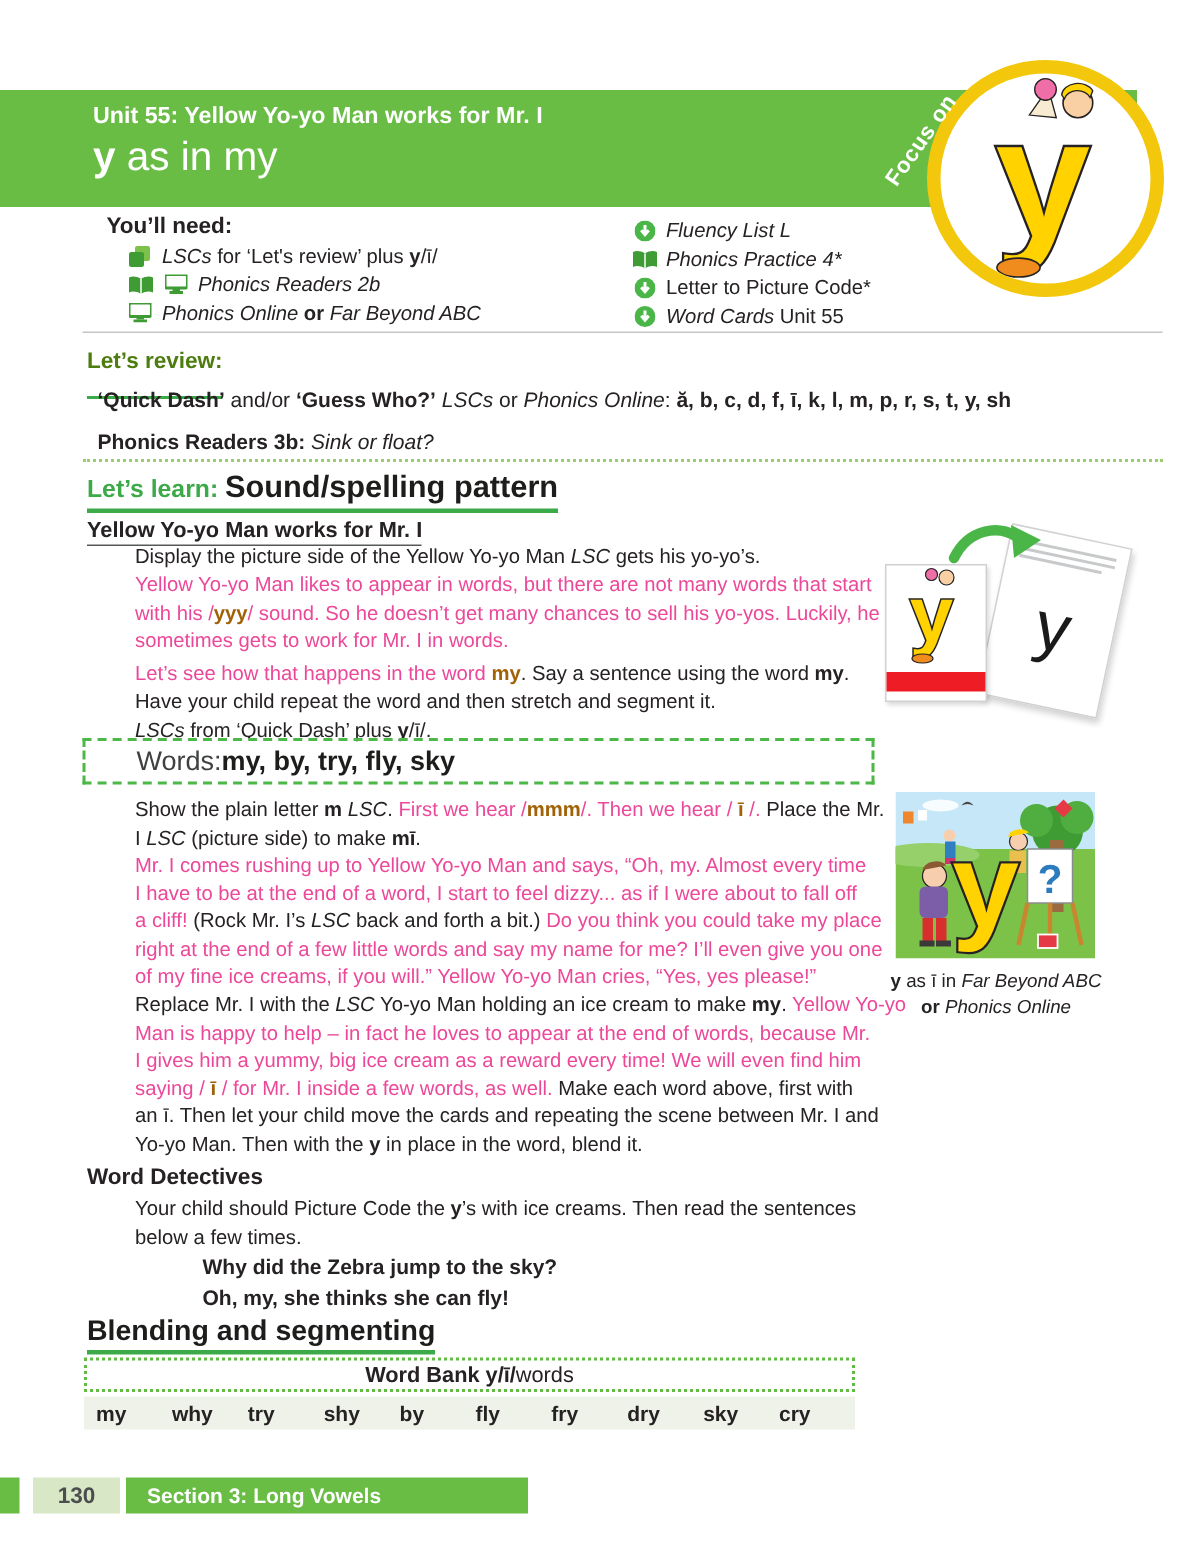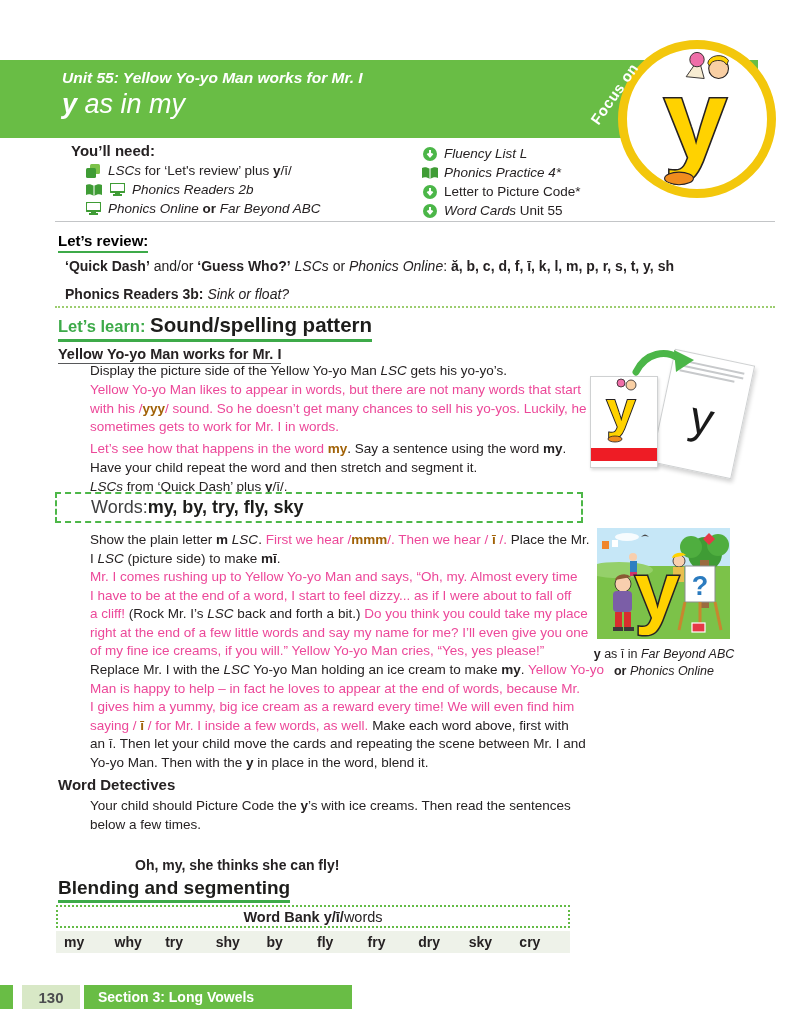--- a/index.html
+++ b/index.html
@@ -7,42 +7,42 @@
         font-family:"Liberation Sans",sans-serif;color:#262223;}
 
   
   .sg-n{}
   .sg-b{font-weight:bold;}
   .sg-i{font-style:italic;}
   .sg-bl{color:#ec4899;}
   .sg-blb{color:#a16207;font-weight:bold;}
 
   
-  .header-band{position:absolute;left:0;top:60px;width:758px;height:78px;background:#69bd45;z-index:1;font-style:italic;}
+  .header-band{position:absolute;left:0;top:60px;width:758px;height:78px;background:#69bd45;z-index:1;}
   .unit-line{position:absolute;left:62px;top:9px;font-size:15.5px;font-weight:bold;color:#fff;}
   .page-heading{position:absolute;left:62px;top:29px;font-size:27px;color:#fff;}
   .focus-on{position:absolute;left:594px;top:114px;color:#fff;font-weight:bold;font-size:15px;
             transform:rotate(-55deg);transform-origin:0 50%;z-index:3;letter-spacing:.5px;}
   .badge{position:absolute;left:618px;top:40px;width:140px;height:140px;background:#fff;
          border:9px solid #f3c70c;border-radius:50%;z-index:2;display:flex;align-items:center;justify-content:center;overflow:hidden;}
 
   
   .yn-heading{position:absolute;left:71px;top:142px;font-size:15px;font-weight:bold;}
   .need-list{position:absolute;font-size:13.5px;}
   .need-list.left{left:84px;top:161px;}
   .need-list.right{left:420px;top:144px;}
   .need-item{display:flex;align-items:center;height:19px;}
   .ic{display:inline-flex;width:19px;height:15px;margin-right:5px;align-items:center;justify-content:center;flex:none;}
 
   .sep-solid{position:absolute;left:55px;top:221px;width:720px;border-top:1px solid #c3c5c7;}
   .sep-dotted{position:absolute;left:55px;top:306px;width:720px;border-top:2px dotted #9ccd6f;}
 
   
-  .lr-heading{position:absolute;left:58px;top:232px;font-size:15px;font-weight:bold;color:#000000;
-              border-bottom:2px solid #3daa49;padding-bottom:2px;}
+  .lr-heading{position:absolute;left:58px;top:232px;font-size:15px;font-weight:bold;color:#4d7c0f;
+              border-bottom:2px solid #3daa49;padding-bottom:15px;}
   .lr-line{position:absolute;left:65px;font-size:14px;}
 
   
   .ll-heading{position:absolute;left:58px;top:313px;border-bottom:3px solid #3daa49;padding-bottom:2px;}
   .ll-label{color:#3daa49;font-weight:bold;font-size:16.5px;}
   .ll-title{color:#1d1d1b;font-weight:bold;font-size:20.5px;}
   .subhead{position:absolute;left:58px;top:346px;font-size:14.5px;font-weight:bold;
            border-bottom:1.5px solid #57585a;padding-bottom:1px;}
   .para{position:absolute;left:90px;width:520px;font-size:13.5px;line-height:18.6px;}
   .words-box{position:absolute;left:55px;top:492px;width:528px;height:31px;border:2px dashed #4db748;
@@ -201,20 +201,21 @@
       <span class="sg-n">Words: </span>
       <span class="sg-b">my, by, try, fly, sky</span>
     </div>
 
   <div class="para" style="top:531px;"><span class="sg-n">Show the plain letter </span><span class="sg-b">m</span><span class="sg-n"> </span><span class="sg-i">LSC</span><span class="sg-n">. </span><span class="sg-bl">First we hear /</span><span class="sg-blb">mmm</span><span class="sg-bl">/. Then we hear / </span><span class="sg-blb">ī</span><span class="sg-bl"> /.</span><span class="sg-n"> Place the Mr.</span><br><span class="sg-n">I </span><span class="sg-i">LSC</span><span class="sg-n"> (picture side) to make </span><span class="sg-b">mī</span><span class="sg-n">.</span></div>
   <div class="para" style="top:568px;"><span class="sg-bl">Mr. I comes rushing up to Yellow Yo-yo Man and says, “Oh, my. Almost every time</span><br><span class="sg-bl">I have to be at the end of a word, I start to feel dizzy... as if I were about to fall off</span><br><span class="sg-bl">a cliff! </span><span class="sg-n">(Rock Mr. I’s </span><span class="sg-i">LSC</span><span class="sg-n"> back and forth a bit.) </span><span class="sg-bl">Do you think you could take my place</span><br><span class="sg-bl">right at the end of a few little words and say my name for me? I’ll even give you one</span><br><span class="sg-bl">of my fine ice creams, if you will.” Yellow Yo-yo Man cries, “Yes, yes please!”</span></div>
   <div class="para" style="top:661px;"><span class="sg-n">Replace Mr. I with the </span><span class="sg-i">LSC</span><span class="sg-n"> Yo-yo Man holding an ice cream to make </span><span class="sg-b">my</span><span class="sg-n">. </span><span class="sg-bl">Yellow Yo-yo</span><br><span class="sg-bl">Man is happy to help – in fact he loves to appear at the end of words, because Mr.</span><br><span class="sg-bl">I gives him a yummy, big ice cream as a reward every time! We will even find him</span><br><span class="sg-bl">saying / </span><span class="sg-blb">ī</span><span class="sg-bl"> / for Mr. I inside a few words, as well.</span><span class="sg-n"> Make each word above, first with</span><br><span class="sg-n">an ī. Then let your child move the cards and repeating the scene between Mr. I and</span><br><span class="sg-n">Yo-yo Man. Then with the </span><span class="sg-b">y</span><span class="sg-n"> in place in the word, blend it.</span></div>
 
   <div class="wd-heading">Word Detectives</div>
   <div class="para" style="top:797px;"><span class="sg-n">Your child should Picture Code the </span><span class="sg-b">y</span><span class="sg-n">’s with ice creams. Then read the sentences</span><br><span class="sg-n">below a few times.</span></div>
+  <div class="wd-sentence" style="top:836px;">Why did the Zebra jump to the sky?</div>
   <div class="wd-sentence" style="top:857px;">Oh, my, she thinks she can fly!</div>
 
   <div class="blend-heading">Blending and segmenting</div>
   <div class="bank-head">
       <span class="sg-b">Word Bank y/ī/</span>
       <span class="sg-n"> words</span>
     </div>
   <div class="bank-row">
       <span class="bank-word">my</span>
       <span class="bank-word">why</span>

